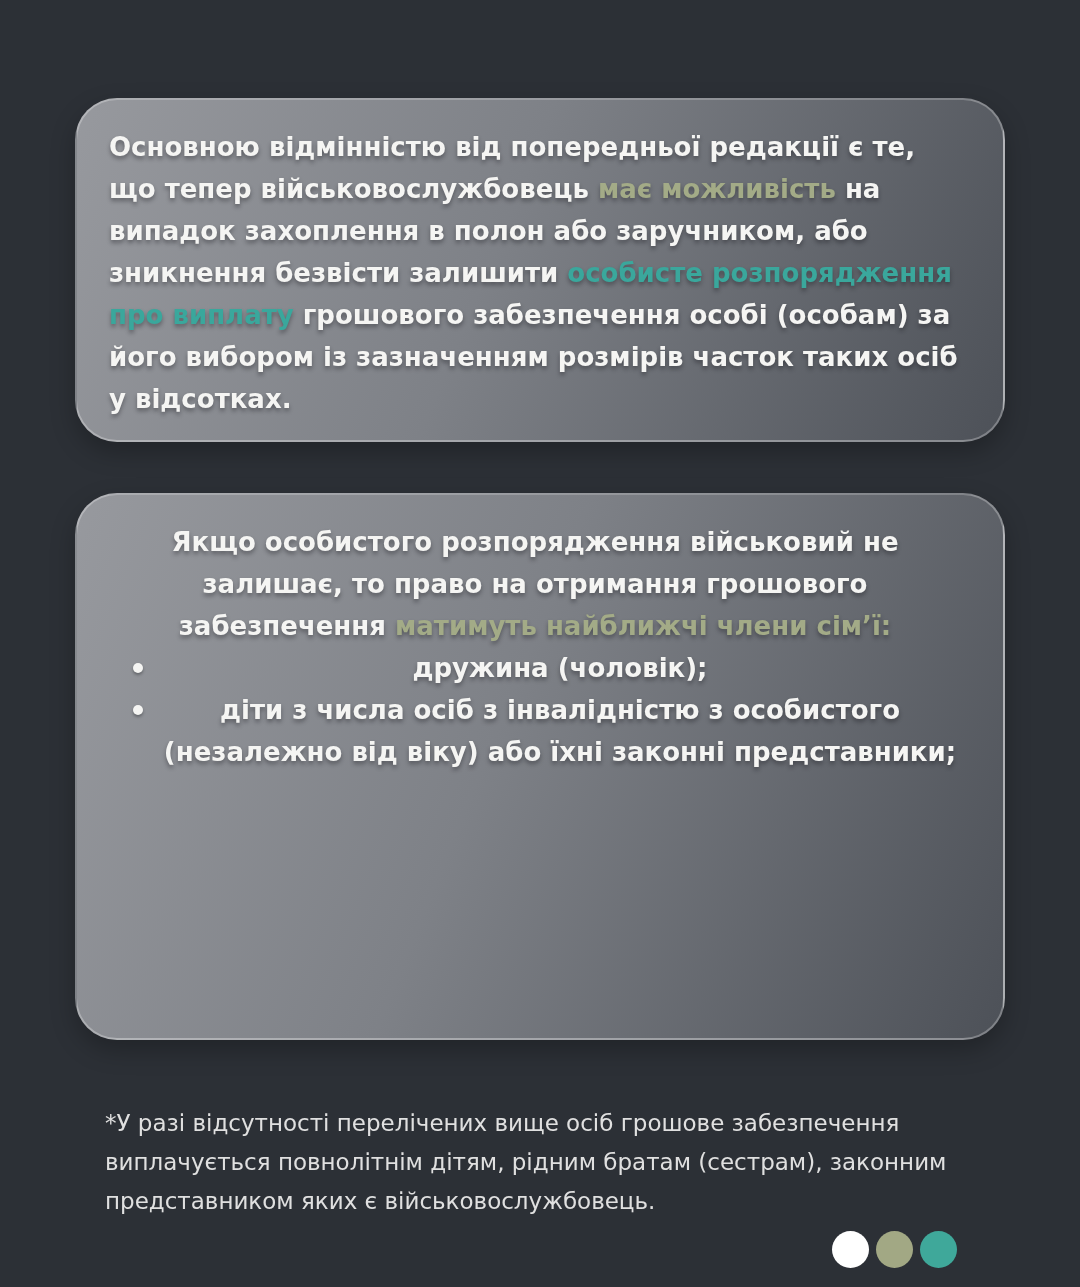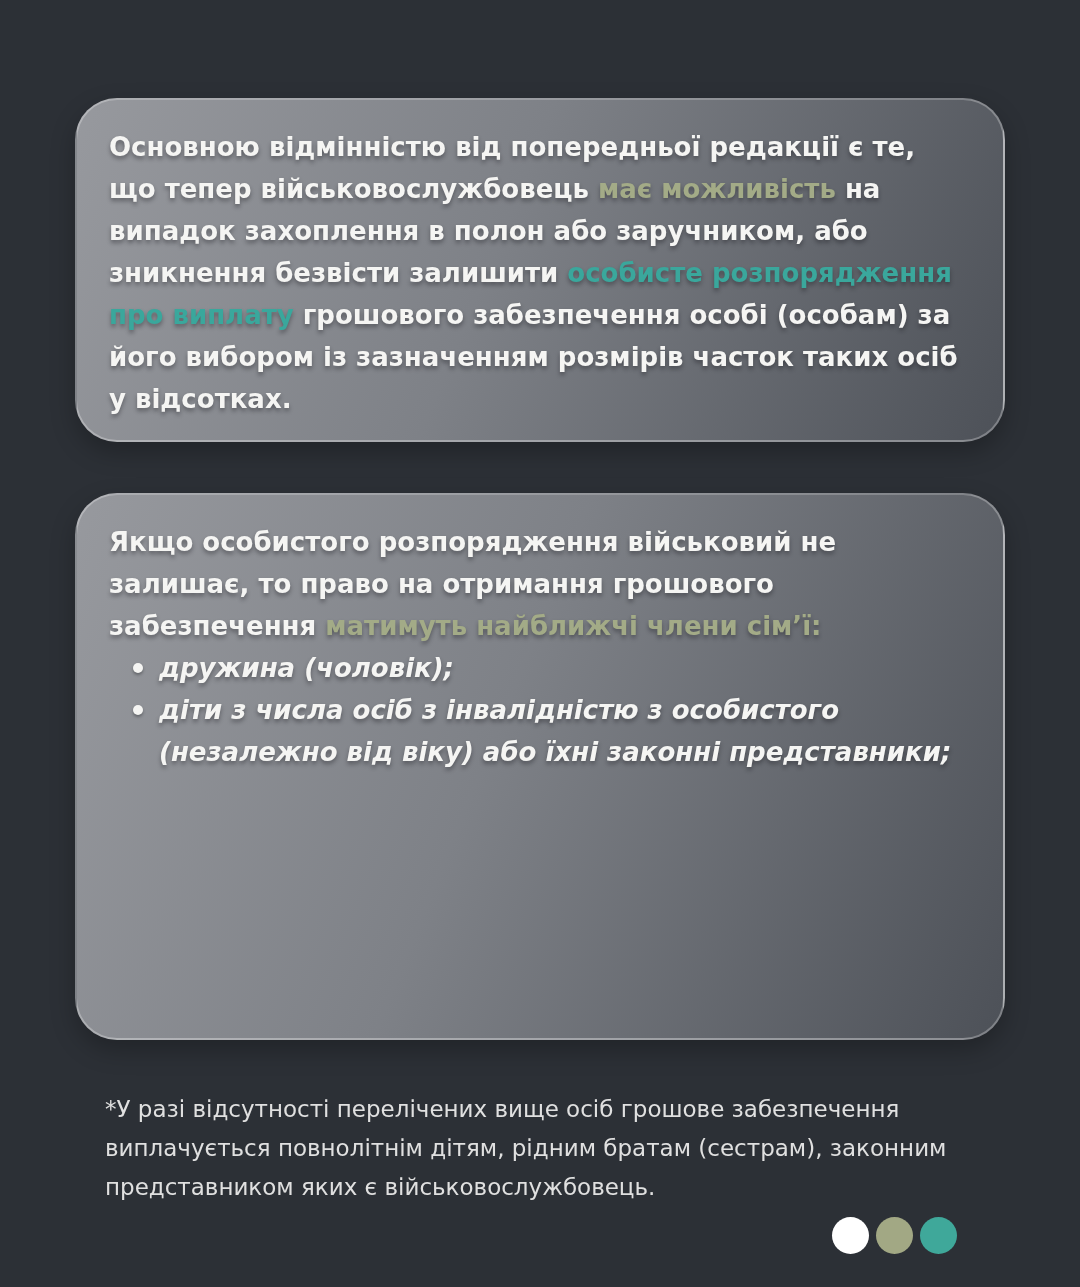--- a/index.html
+++ b/index.html
@@ -27,46 +27,45 @@
     border:2px solid rgba(255,255,255,0.28);
     padding:26px 42px 20px 32px;
     color:var(--text);
     font-weight:bold;
     font-size:26px;
     line-height:42px;
     text-shadow:0 3px 4px rgba(15,17,20,0.38);
     box-shadow:0 10px 24px rgba(0,0,0,0.25);
   }
   .card-summary{margin-top:98px;min-height:334px;}
-  .card-beneficiaries{margin-top:51px;min-height:547px;}
+  .card-beneficiaries{margin-top:51px;min-height:547px;text-align:center;}
   .card p{margin:0;}
   .seg-white{color:var(--text);}
   .seg-olive{color:var(--olive);}
   .seg-teal{color:var(--teal);}
   ul.bullets{
     list-style:none;
     margin:0;
     padding:0 0 0 22px;
-    font-style:italic;
   }
   ul.bullets li{
     position:relative;
     padding-left:28px;
   }
   ul.bullets li::before{
     content:"";
     position:absolute;
     left:2px;top:16px;
     width:10px;height:10px;
     border-radius:50%;
     background:var(--text);
     box-shadow:0 2px 3px rgba(15,17,20,0.35);
   }
   .footnote{
-    margin:50px 120px 0 105px;
+    margin:64px 120px 0 105px;
     color:#e0e0e0;
     font-size:23px;
     line-height:39px;
     font-weight:normal;
   }
   .dots{
     display:flex;
     gap:7px;
     justify-content:flex-end;
     margin:10px 123px 0 0;

